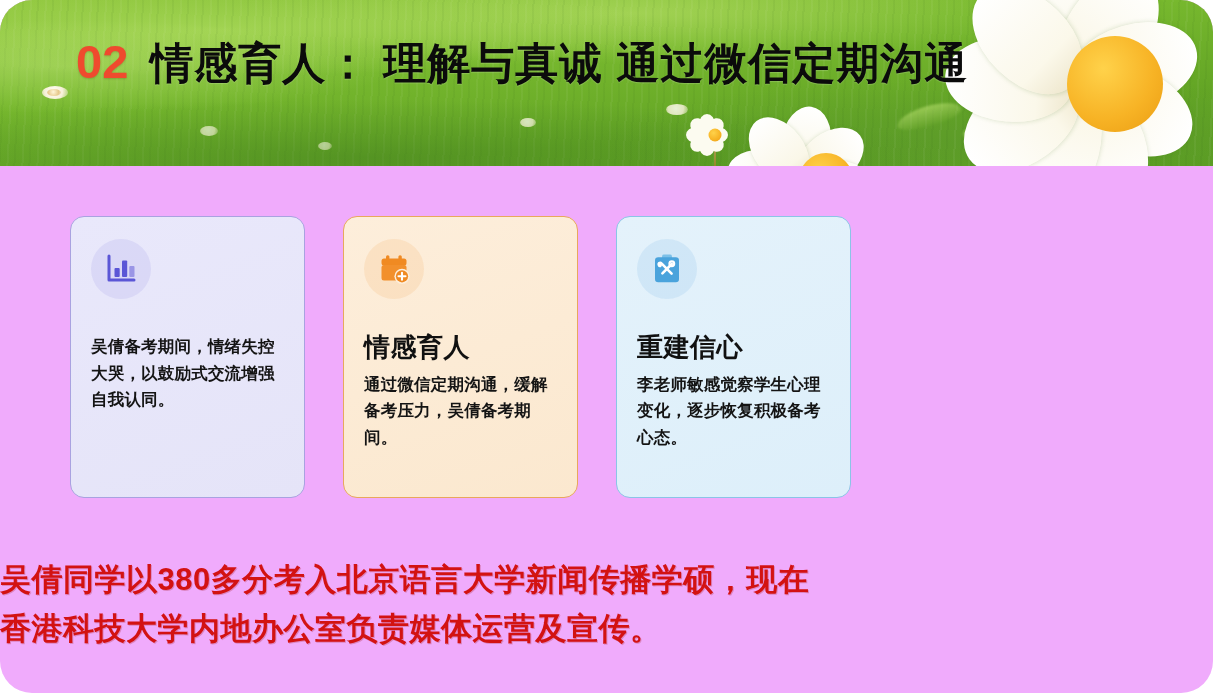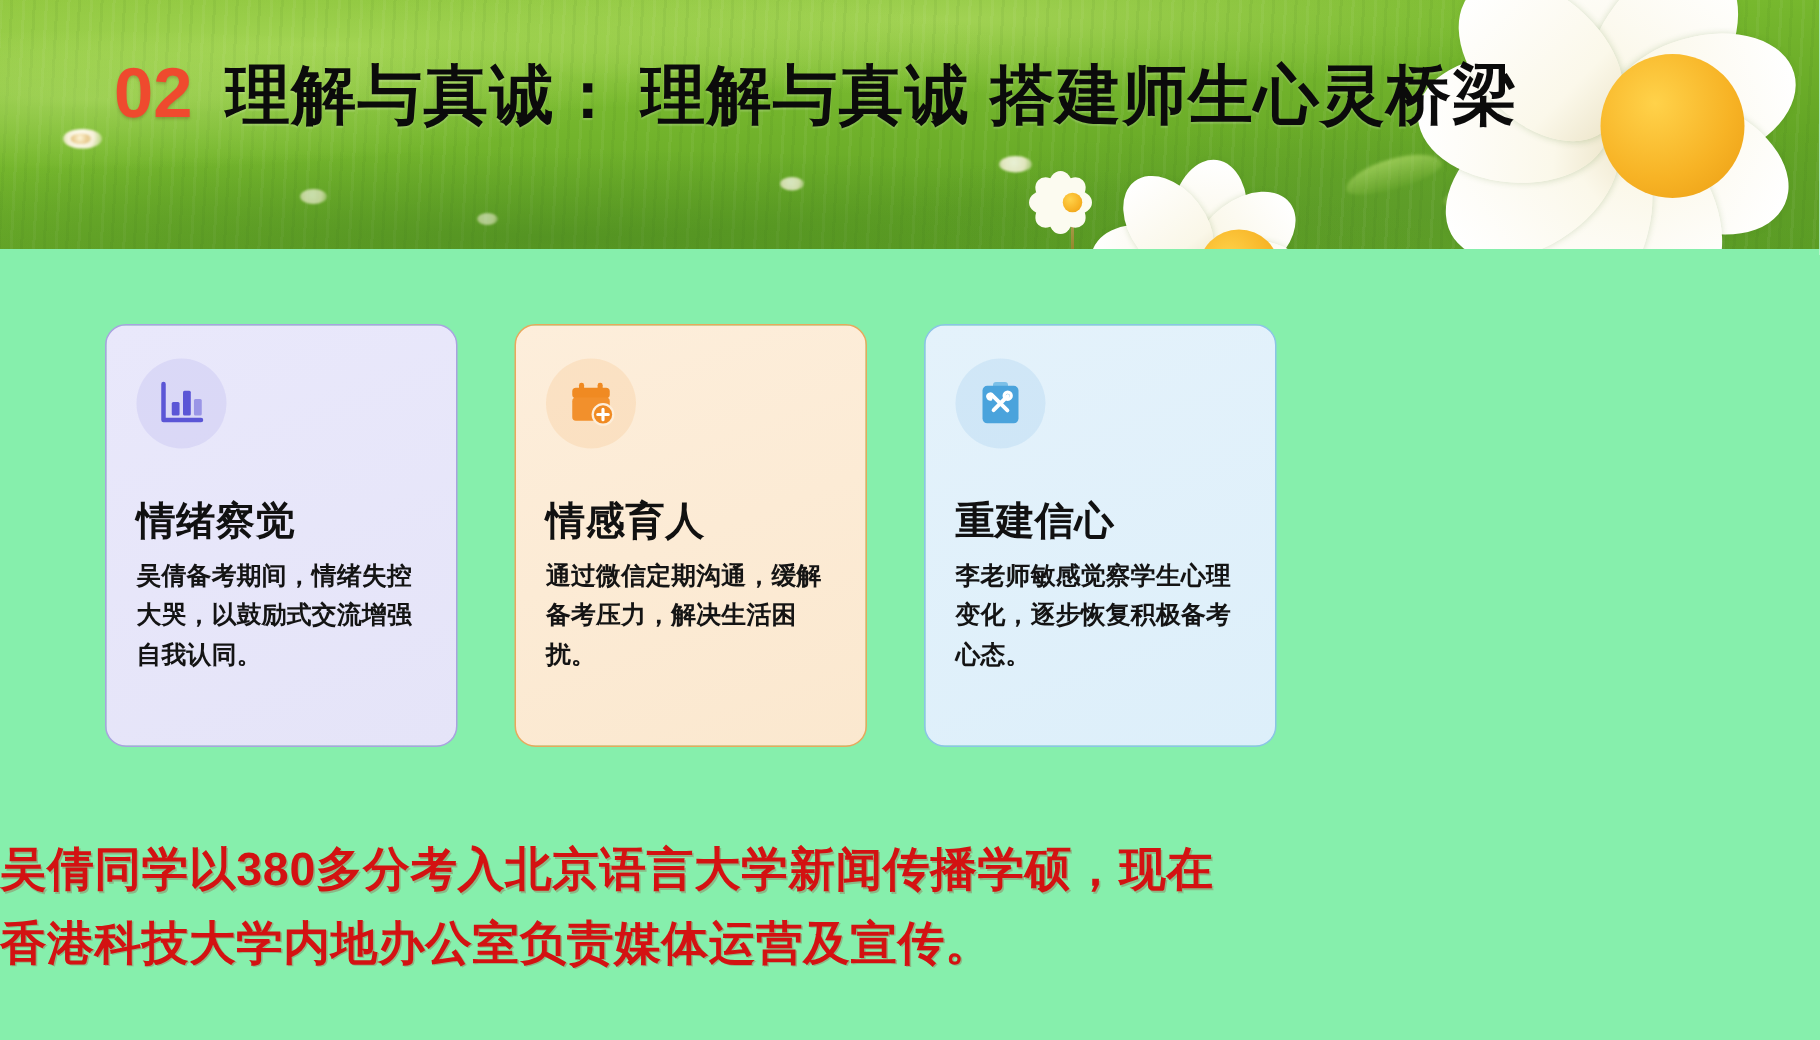--- a/index.html
+++ b/index.html
@@ -8,22 +8,23 @@
     width: 1213px;
     height: 693px;
     overflow: hidden;
     font-family: "Liberation Sans", "DejaVu Sans", sans-serif;
   }
 
   #slide {
     position: relative;
     width: 1213px;
     height: 693px;
-    background: #86efac;
+    background: #f0abfc;
     overflow: hidden;
+    border-radius: 32px;
   }
 
   
   .banner {
     position: absolute;
     left: 0;
     top: 0;
     width: 1213px;
     height: 166px;
     overflow: hidden;
@@ -278,54 +279,53 @@
       <div class="petal" style="transform:translate(-50%,0) rotate(154deg)"></div>
       <div class="petal" style="transform:translate(-50%,0) rotate(194deg)"></div>
       <div class="petal" style="transform:translate(-50%,0) rotate(234deg)"></div>
       <div class="petal" style="transform:translate(-50%,0) rotate(274deg)"></div>
       <div class="petal" style="transform:translate(-50%,0) rotate(314deg)"></div>
       <div class="core"></div>
     </div>
 
     <div class="banner-title">
       <span class="sec-num">02</span>
-      <span class="sec-title">理解与真诚： 理解与真诚 搭建师生心灵桥梁</span>
+      <span class="sec-title">情感育人： 理解与真诚 通过微信定期沟通</span>
     </div>
   </div>
 
   <div class="cards">
 
     <div class="card card-1">
       <div class="icon-wrap w1">
         <svg width="34" height="34" viewBox="0 0 34 34" aria-hidden="true">
           <path d="M5 4 L5 28 L30 28" stroke="#5b56d6" stroke-width="3" fill="none" stroke-linecap="round" stroke-linejoin="round"></path>
           <rect x="10.5" y="16" width="5.2" height="9" rx="1" fill="#5b56d6"></rect>
           <rect x="18" y="8.5" width="5.2" height="16.5" rx="1" fill="#5b56d6"></rect>
           <rect x="25.3" y="14" width="5.2" height="11" rx="1" fill="#9a95e6"></rect>
         </svg>
       </div>
-      <div class="card-title">情绪察觉</div>
       <div class="card-body">吴倩备考期间，情绪失控大哭，以鼓励式交流增强自我认同。</div>
     </div>
 
 
     <div class="card card-3">
       <div class="icon-wrap w3">
         <svg width="34" height="34" viewBox="0 0 34 34" aria-hidden="true">
           <rect x="9" y="3.2" width="3.4" height="6" rx="1.6" fill="#f08a22"></rect>
           <rect x="21.4" y="3.2" width="3.4" height="6" rx="1.6" fill="#f08a22"></rect>
           <rect x="4.5" y="6.5" width="25" height="7" rx="2.5" fill="#f08a22"></rect>
           <rect x="4.5" y="13" width="25" height="15.5" rx="2.5" fill="#f2902c"></rect>
           <circle cx="25" cy="24.3" r="7.6" fill="#fdeedb"></circle>
           <circle cx="25" cy="24.3" r="6.1" fill="#f08a22"></circle>
           <path d="M25 20.8 L25 27.8 M21.5 24.3 L28.5 24.3" stroke="#ffffff" stroke-width="2.1" stroke-linecap="round"></path>
         </svg>
       </div>
       <div class="card-title">情感育人</div>
-      <div class="card-body">通过微信定期沟通，缓解备考压力，解决生活困扰。</div>
+      <div class="card-body">通过微信定期沟通，缓解备考压力，吴倩备考期间。</div>
     </div>
 
     <div class="card card-4">
       <div class="icon-wrap w4">
         <svg width="34" height="34" viewBox="0 0 34 34" aria-hidden="true">
           <rect x="12" y="2.6" width="10" height="5" rx="2" fill="#7cc0e8"></rect>
           <rect x="5" y="5.2" width="24" height="25" rx="3.2" fill="#4aa3dc"></rect>
           <path d="M12.2 12.2 L21.6 21.6" stroke="#ffffff" stroke-width="2.6" stroke-linecap="round"></path>
           <path d="M21.8 12.0 L12.4 21.4" stroke="#ffffff" stroke-width="2.6" stroke-linecap="round"></path>
           <path d="M12.8 11.2 a2.8 2.8 0 1 0 -1.6 3.8 Z" fill="#ffffff"></path>

